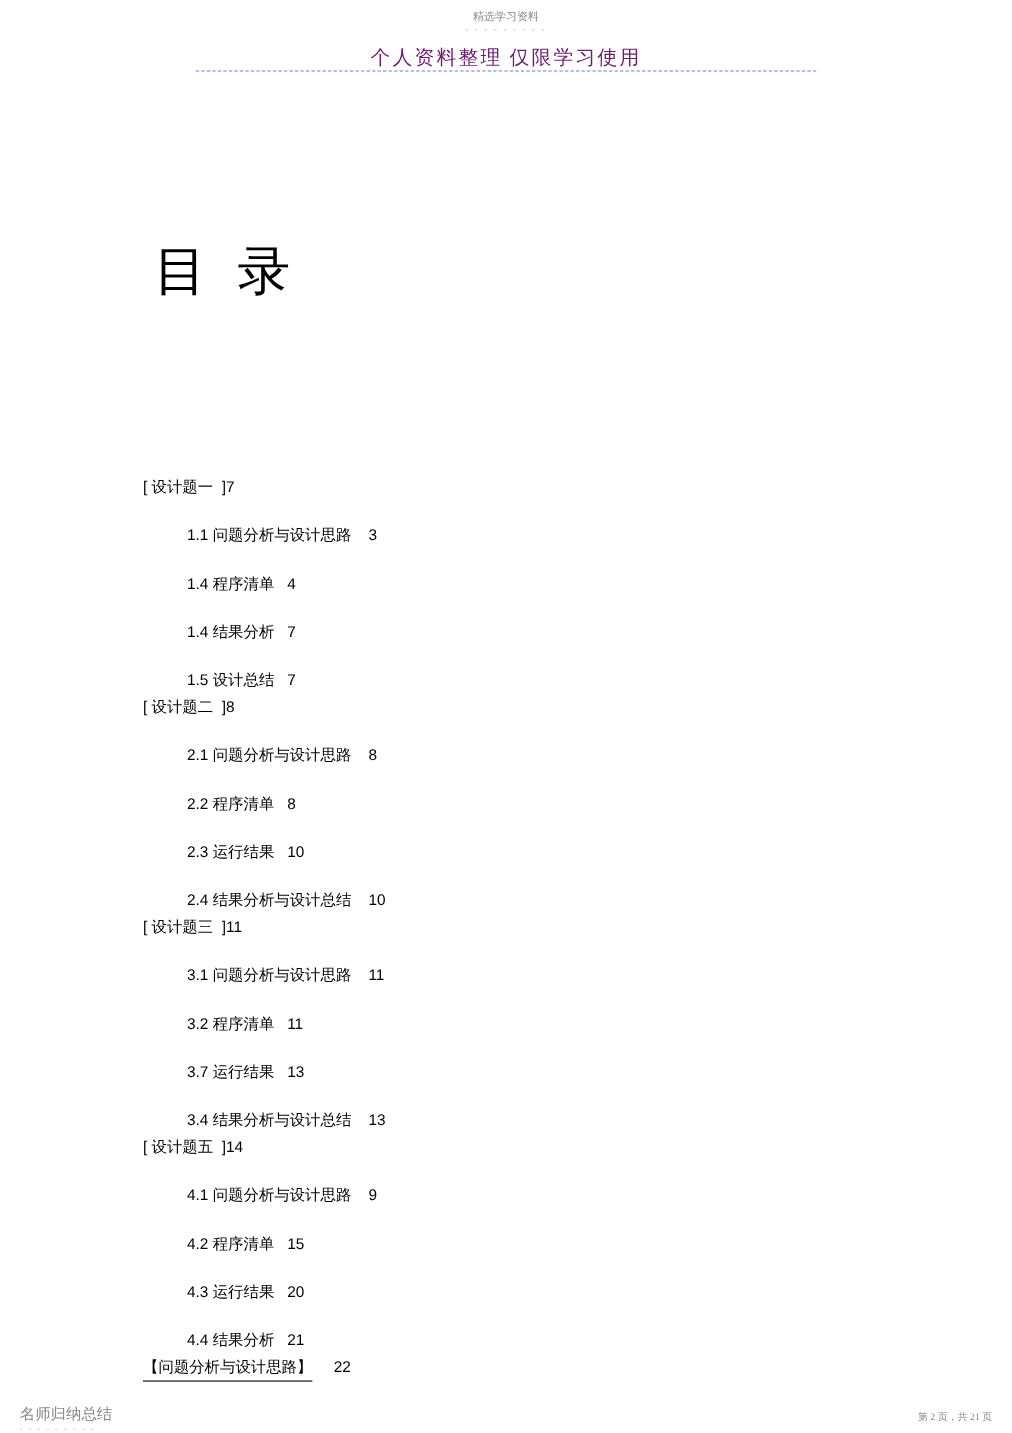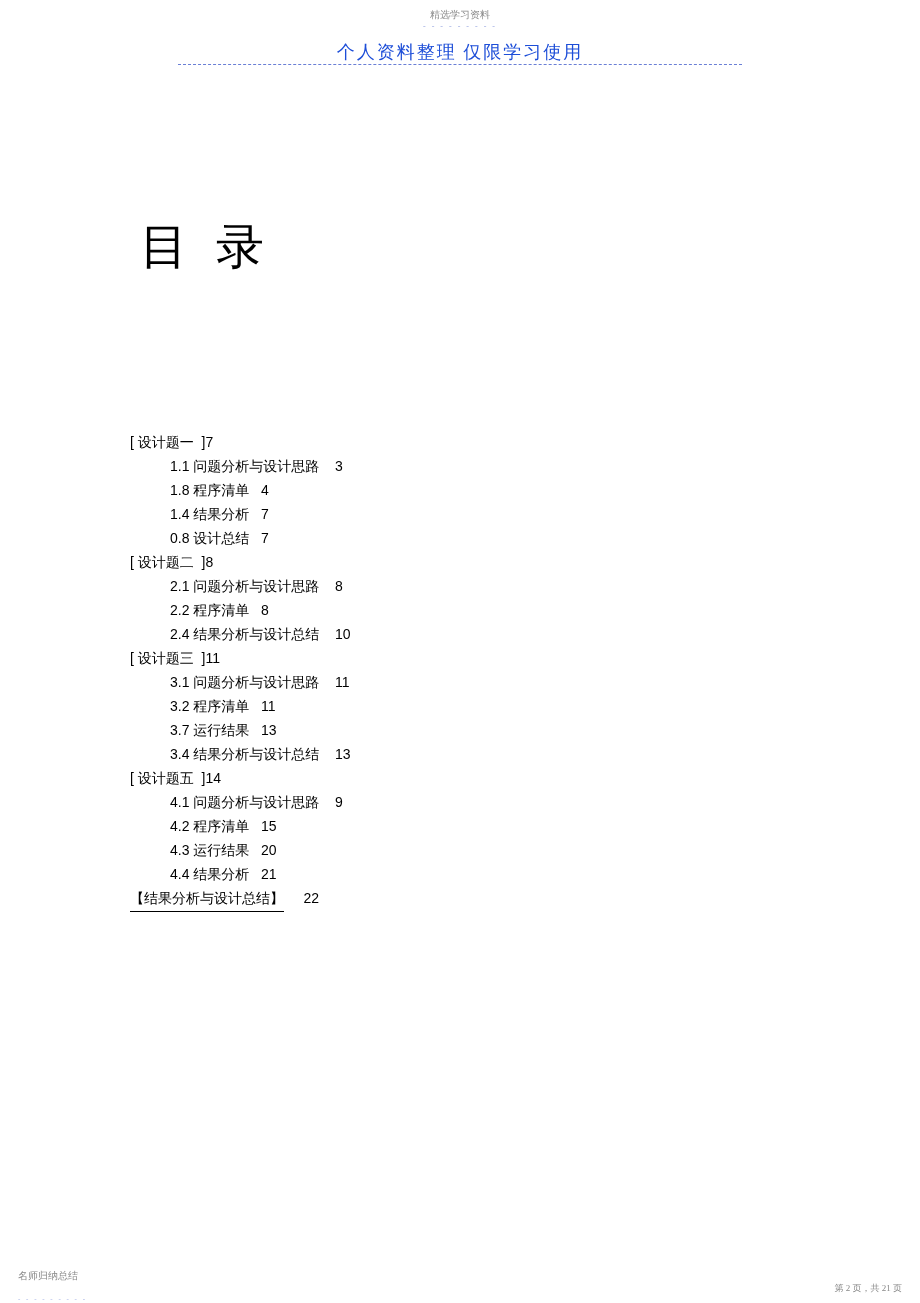--- a/index.html
+++ b/index.html
@@ -36,21 +36,21 @@
     .header-line {
       position: absolute;
       top: 40px;
       left: 0;
       width: 920px;
       text-align: center;
     }
     .header-text {
       display: inline-block;
       font-size: 18px;
-      color: #1d4ed8;
+      color: #701a75;
       letter-spacing: 2px;
     }
     .header-underline {
       position: absolute;
       top: 64px;
       left: 178px;
       width: 564px;
       border-bottom: 1px dashed #6a7fd6;
     }
     .title {
@@ -69,31 +69,32 @@
       font-size: 14px;
       line-height: 24px;
       color: #000;
       font-family: "Microsoft YaHei", Arial, sans-serif;
     }
     .toc-row {
       white-space: pre;
     }
     .toc-sub {
       padding-left: 40px;
+      margin-top: 20px;
     }
     .summary-wrap {
       border-bottom: 1px solid #000;
       display: inline-block;
       padding-bottom: 1px;
     }
     .footer-left {
       position: absolute;
-      bottom: 20px;
+      bottom: 8px;
       left: 18px;
-      font-size: 10px;
+      font-size: 14px;
       color: #888;
     }
     .footer-left-dashes {
       position: absolute;
       bottom: 0px;
       left: 18px;
       font-size: 7px;
       color: #9aa8e0;
       letter-spacing: 2px;
     }
@@ -115,39 +116,40 @@
   <span class="header-text">个人资料整理   仅限学习使用</span>
 </div>
 <div class="header-underline"></div>
 
 <div class="title">目 录</div>
 
 <div class="toc">
 
   <div class="toc-row">[ 设计题一  ]7</div>
   <div class="toc-row toc-sub"><span>1.1 问题分析与设计思路</span>    <span>3</span></div>
-  <div class="toc-row toc-sub"><span>1.8 程序清单</span>   <span>4</span></div>
+  <div class="toc-row toc-sub"><span>1.4 程序清单</span>   <span>4</span></div>
   <div class="toc-row toc-sub"><span>1.4 结果分析</span>   <span>7</span></div>
-  <div class="toc-row toc-sub"><span>0.8 设计总结</span>   <span>7</span></div>
+  <div class="toc-row toc-sub"><span>1.5 设计总结</span>   <span>7</span></div>
 
   <div class="toc-row">[ 设计题二  ]8</div>
   <div class="toc-row toc-sub"><span>2.1 问题分析与设计思路</span>    <span>8</span></div>
   <div class="toc-row toc-sub"><span>2.2 程序清单</span>   <span>8</span></div>
+  <div class="toc-row toc-sub"><span>2.3 运行结果</span>   <span>10</span></div>
   <div class="toc-row toc-sub"><span>2.4 结果分析与设计总结</span>    <span>10</span></div>
 
   <div class="toc-row">[ 设计题三  ]11</div>
   <div class="toc-row toc-sub"><span>3.1 问题分析与设计思路</span>    <span>11</span></div>
   <div class="toc-row toc-sub"><span>3.2 程序清单</span>   <span>11</span></div>
   <div class="toc-row toc-sub"><span>3.7 运行结果</span>   <span>13</span></div>
   <div class="toc-row toc-sub"><span>3.4 结果分析与设计总结</span>    <span>13</span></div>
 
   <div class="toc-row">[ 设计题五  ]14</div>
   <div class="toc-row toc-sub"><span>4.1 问题分析与设计思路</span>    <span>9</span></div>
   <div class="toc-row toc-sub"><span>4.2 程序清单</span>   <span>15</span></div>
   <div class="toc-row toc-sub"><span>4.3 运行结果</span>   <span>20</span></div>
   <div class="toc-row toc-sub"><span>4.4 结果分析</span>   <span>21</span></div>
 
-  <div class="toc-row"><span class="summary-wrap"><span>【结果分析与设计总结】</span></span>     <span>22</span></div>
+  <div class="toc-row"><span class="summary-wrap"><span>【问题分析与设计思路】</span></span>     <span>22</span></div>
 </div>
 
 <div class="footer-left">名师归纳总结</div>
 <div class="footer-left-dashes">- - - - - - - - -</div>
 <div class="footer-right">第 2 页，共 21 页</div>
 
 </body></html>

